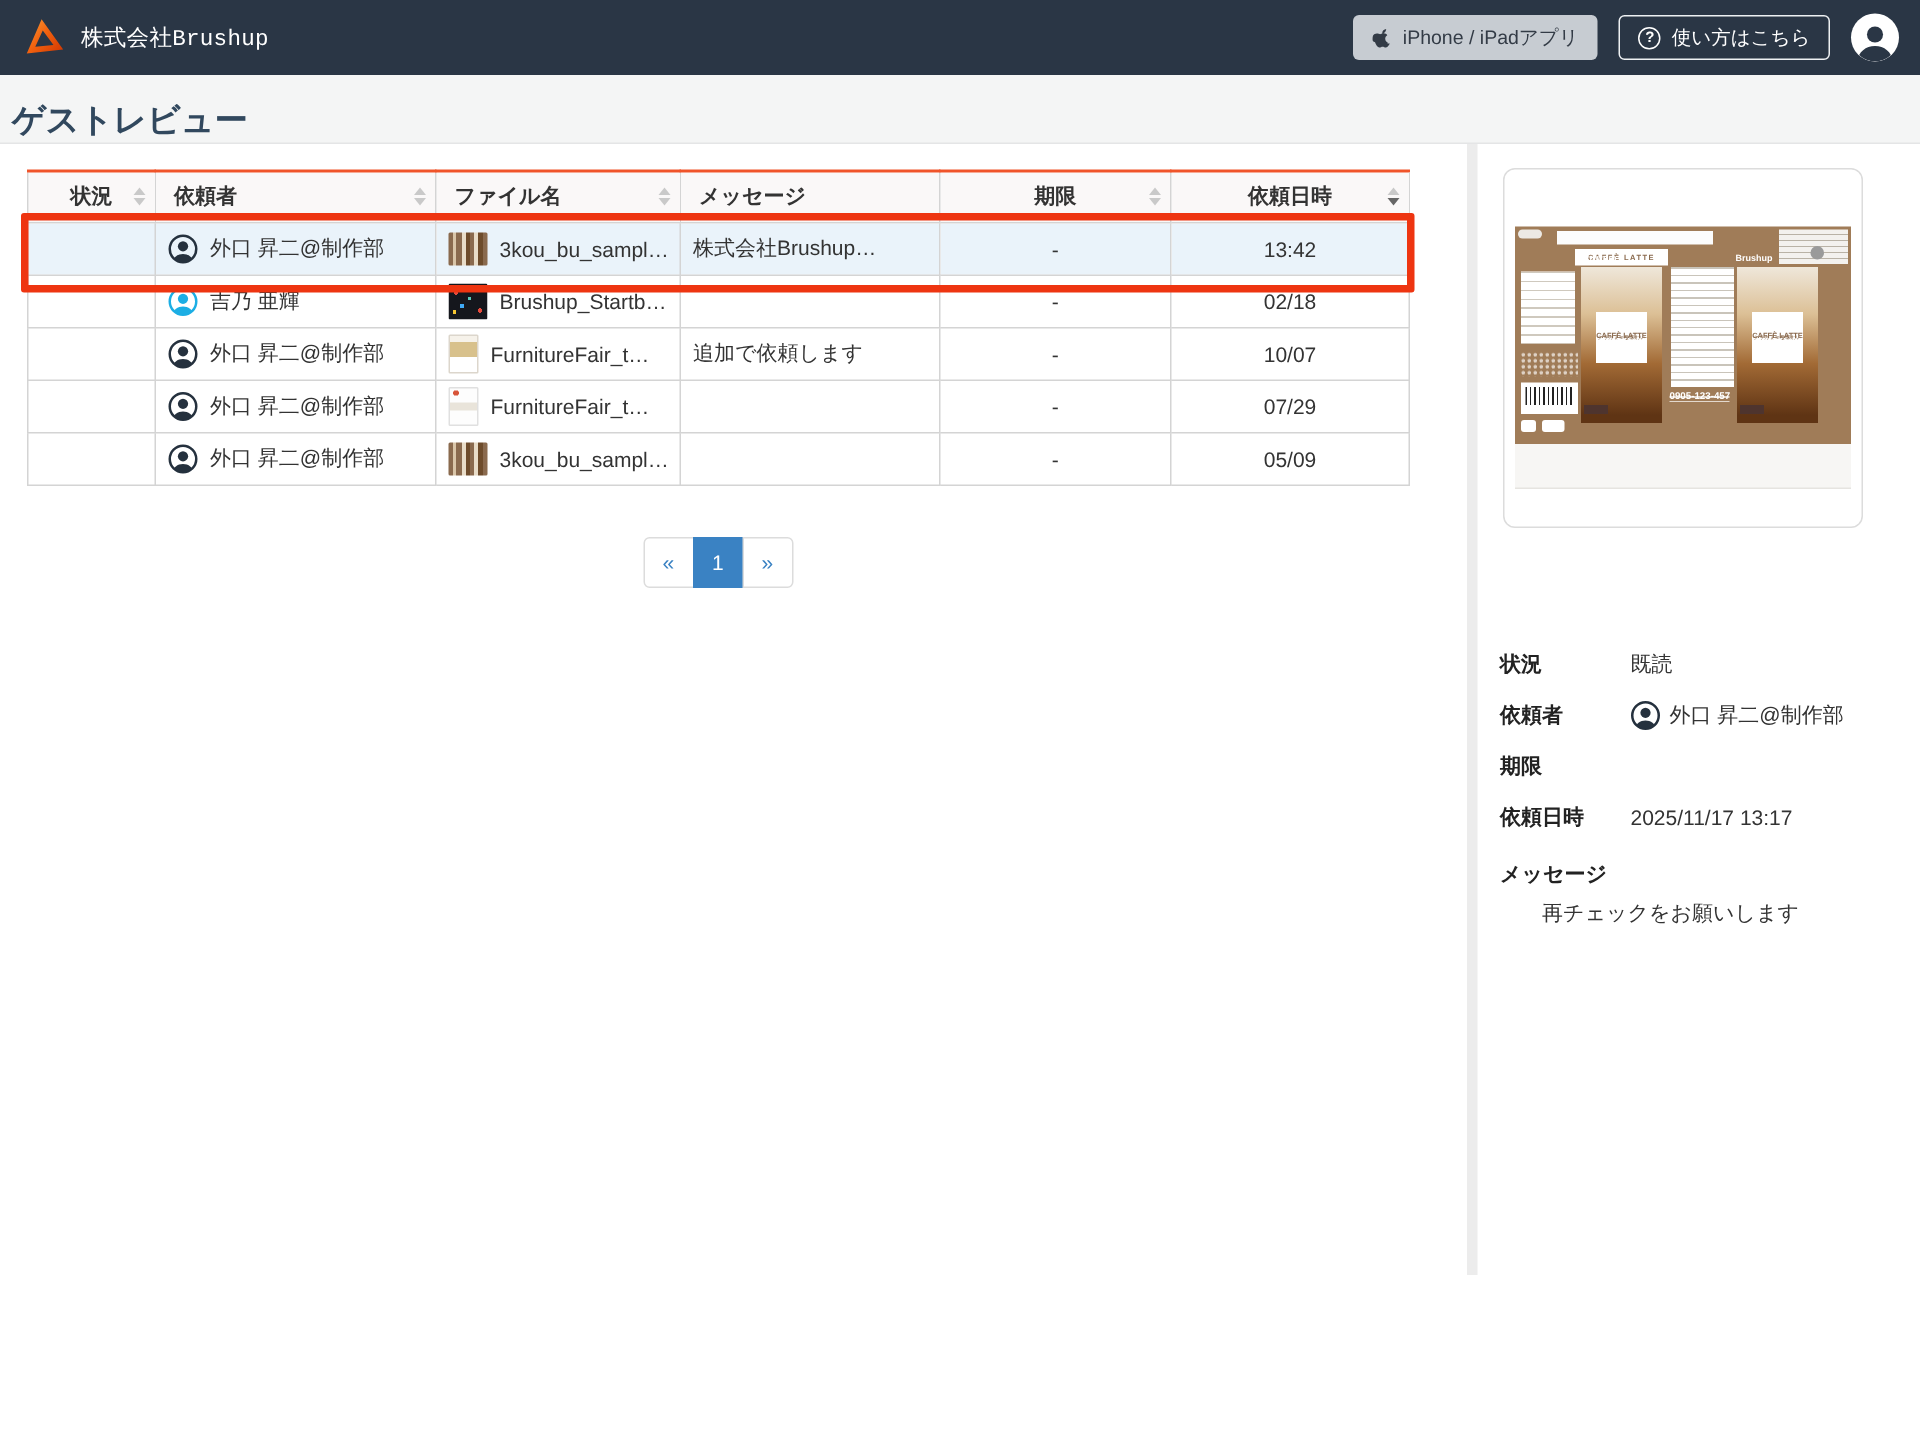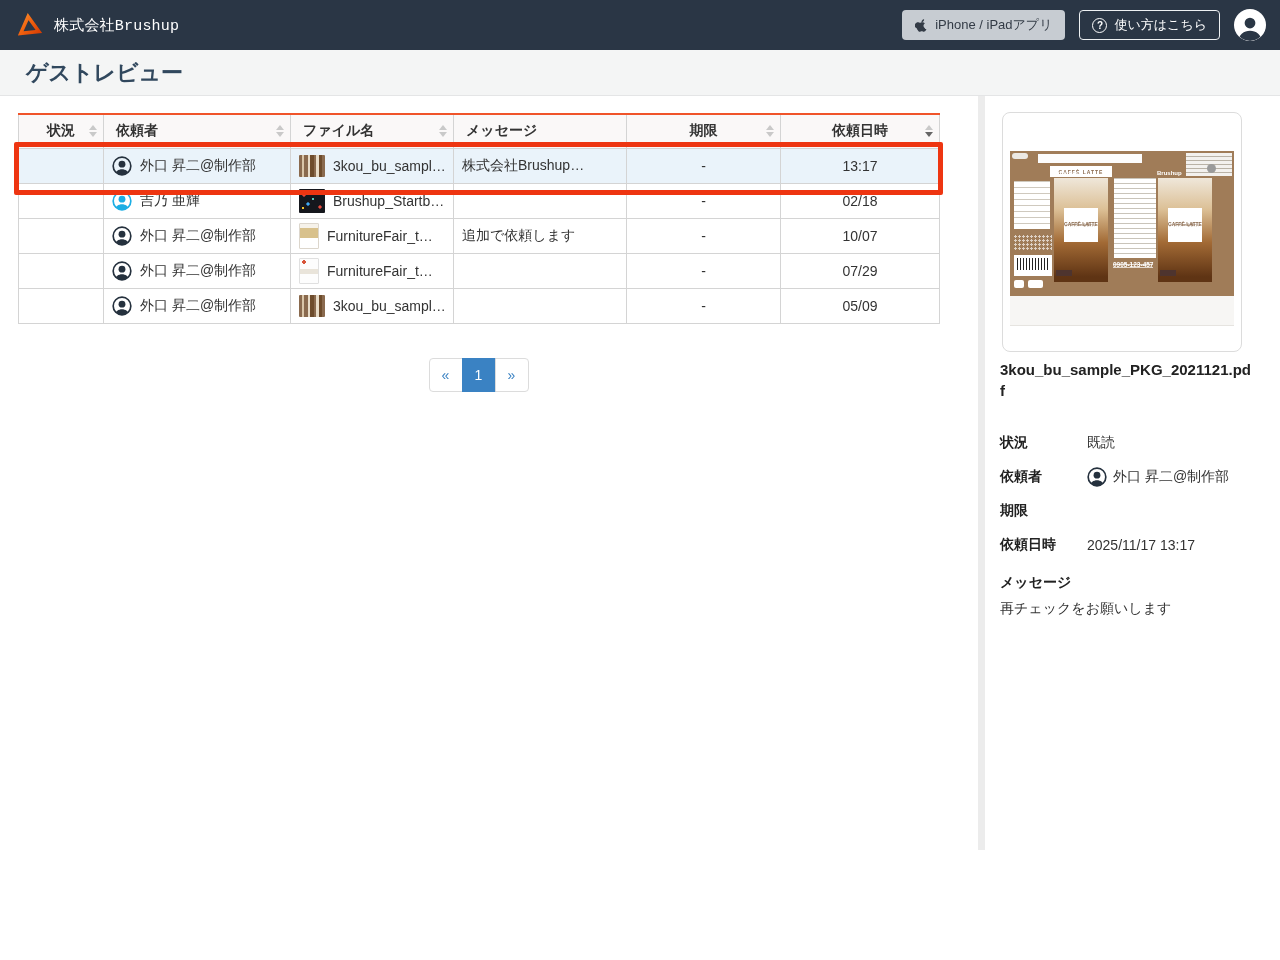--- a/index.html
+++ b/index.html
@@ -17,21 +17,21 @@
              border:none; border-radius:4px; height:30px; padding:0 13px; font-size:13px; cursor:pointer; }
   .btn-help { display:flex; align-items:center; gap:7px; background:transparent; color:#fff;
               border:1px solid #eef1f3; border-radius:4px; height:30px; padding:0 12px; font-size:13px; cursor:pointer; }
   .q-circle { width:15px; height:15px; border:1.5px solid #fff; border-radius:50%;
               display:flex; align-items:center; justify-content:center; font-size:10px; font-weight:bold; }
   .nav-avatar { width:32px; height:32px; border-radius:50%; background:#fff; color:#2a3645;
                 display:flex; align-items:flex-end; justify-content:center; overflow:hidden; cursor:pointer; }
 
   
   .titlebar { position:absolute; left:0; top:50px; width:1280px; height:46px; background:#f4f5f5;
-              border-bottom:1px solid #e4e5e6; display:flex; align-items:center; padding-left:26px; }
+              border-bottom:1px solid #e4e5e6; display:flex; align-items:flex-end; padding-left:8px; }
   .page-title { font-size:22px; font-weight:bold; color:#31485e; }
 
   
   .table-wrap { position:absolute; left:18px; top:113px; width:921px; }
   table { width:921px; border-collapse:collapse; border-top:2px solid #f0542a; table-layout:fixed; }
   th,td { border:1px solid #d4d4d4; font-size:14px; color:#333; overflow:hidden; white-space:nowrap; }
   th { height:34px; background:#faf8f8; font-weight:bold; position:relative; }
   td { height:35px; }
   th.al { text-align:left; padding-left:12px; }
   th.ac { text-align:center; }
@@ -123,21 +123,21 @@
      border-bottom:1px solid #e6e4e0; }
 
   .detail-filename { position:absolute; left:14px; top:263px; width:252px; font-size:15px; font-weight:bold;
      color:#222; line-height:1.4; word-break:break-all; }
   .fields { position:absolute; left:14px; top:330px; width:262px; }
   .frow { display:flex; align-items:center; min-height:34px; }
   .flabel { width:87px; flex:0 0 87px; font-size:14px; font-weight:bold; color:#222; }
   .fvalue { font-size:14px; color:#333; display:flex; align-items:center; gap:6px; }
   .msg-block { margin-top:12px; }
   .msg-label { font-size:14px; font-weight:bold; color:#222; }
-  .msg-text { margin-top:8px; font-size:14px; color:#333; }
+  .msg-text { margin-top:8px; font-size:14px; color:#333;margin-left:28px; }
 </style>
 </head>
 <body>
 
 <svg width="0" height="0" style="position:absolute">
   <defs>
     <clipPath id="avclip">
         <circle cx="12" cy="12" r="10.5"></circle>
       </clipPath>
     <clipPath id="avclip2">
@@ -252,21 +252,21 @@
               <span class="thumb t-pkg"></span>
               <span>3kou_bu_sampl…</span>
             </div>
           </td>
         <td>
             <div class="cell">
               <span>株式会社Brushup…</span>
             </div>
           </td>
         <td class="ctr">-</td>
-        <td class="ctr">13:17</td>
+        <td class="ctr">13:42</td>
       </tr>
       <tr>
         <td></td>
         <td>
             <div class="cell">
               <span class="avatar av-cyan">
                 <svg viewBox="0 0 24 24">
                   <circle cx="12" cy="12" r="10.6" fill="none" stroke="currentColor" stroke-width="2"></circle>
                   <g clip-path="url(#avclip)" fill="currentColor">
                     <circle cx="12" cy="9.8" r="4.1"></circle>
@@ -431,21 +431,20 @@
       <div class="phone-blk">
         <div class="phone-num">0905-123-457</div>
         <div class="phone-sub"></div>
       </div>
       <div class="tr-box"></div>
       <div class="tr-circle"></div>
     </div>
     <div class="pkg-below"></div>
   </div>
 
-  <div class="detail-filename">3kou_bu_sample_PKG_2021121.pdf</div>
 
   <div class="fields">
     <div class="frow">
       <span class="flabel">状況</span>
       <span class="fvalue">既読</span>
     </div>
     <div class="frow">
       <span class="flabel">依頼者</span>
       <span class="fvalue">
           <span class="avatar av-dark">

